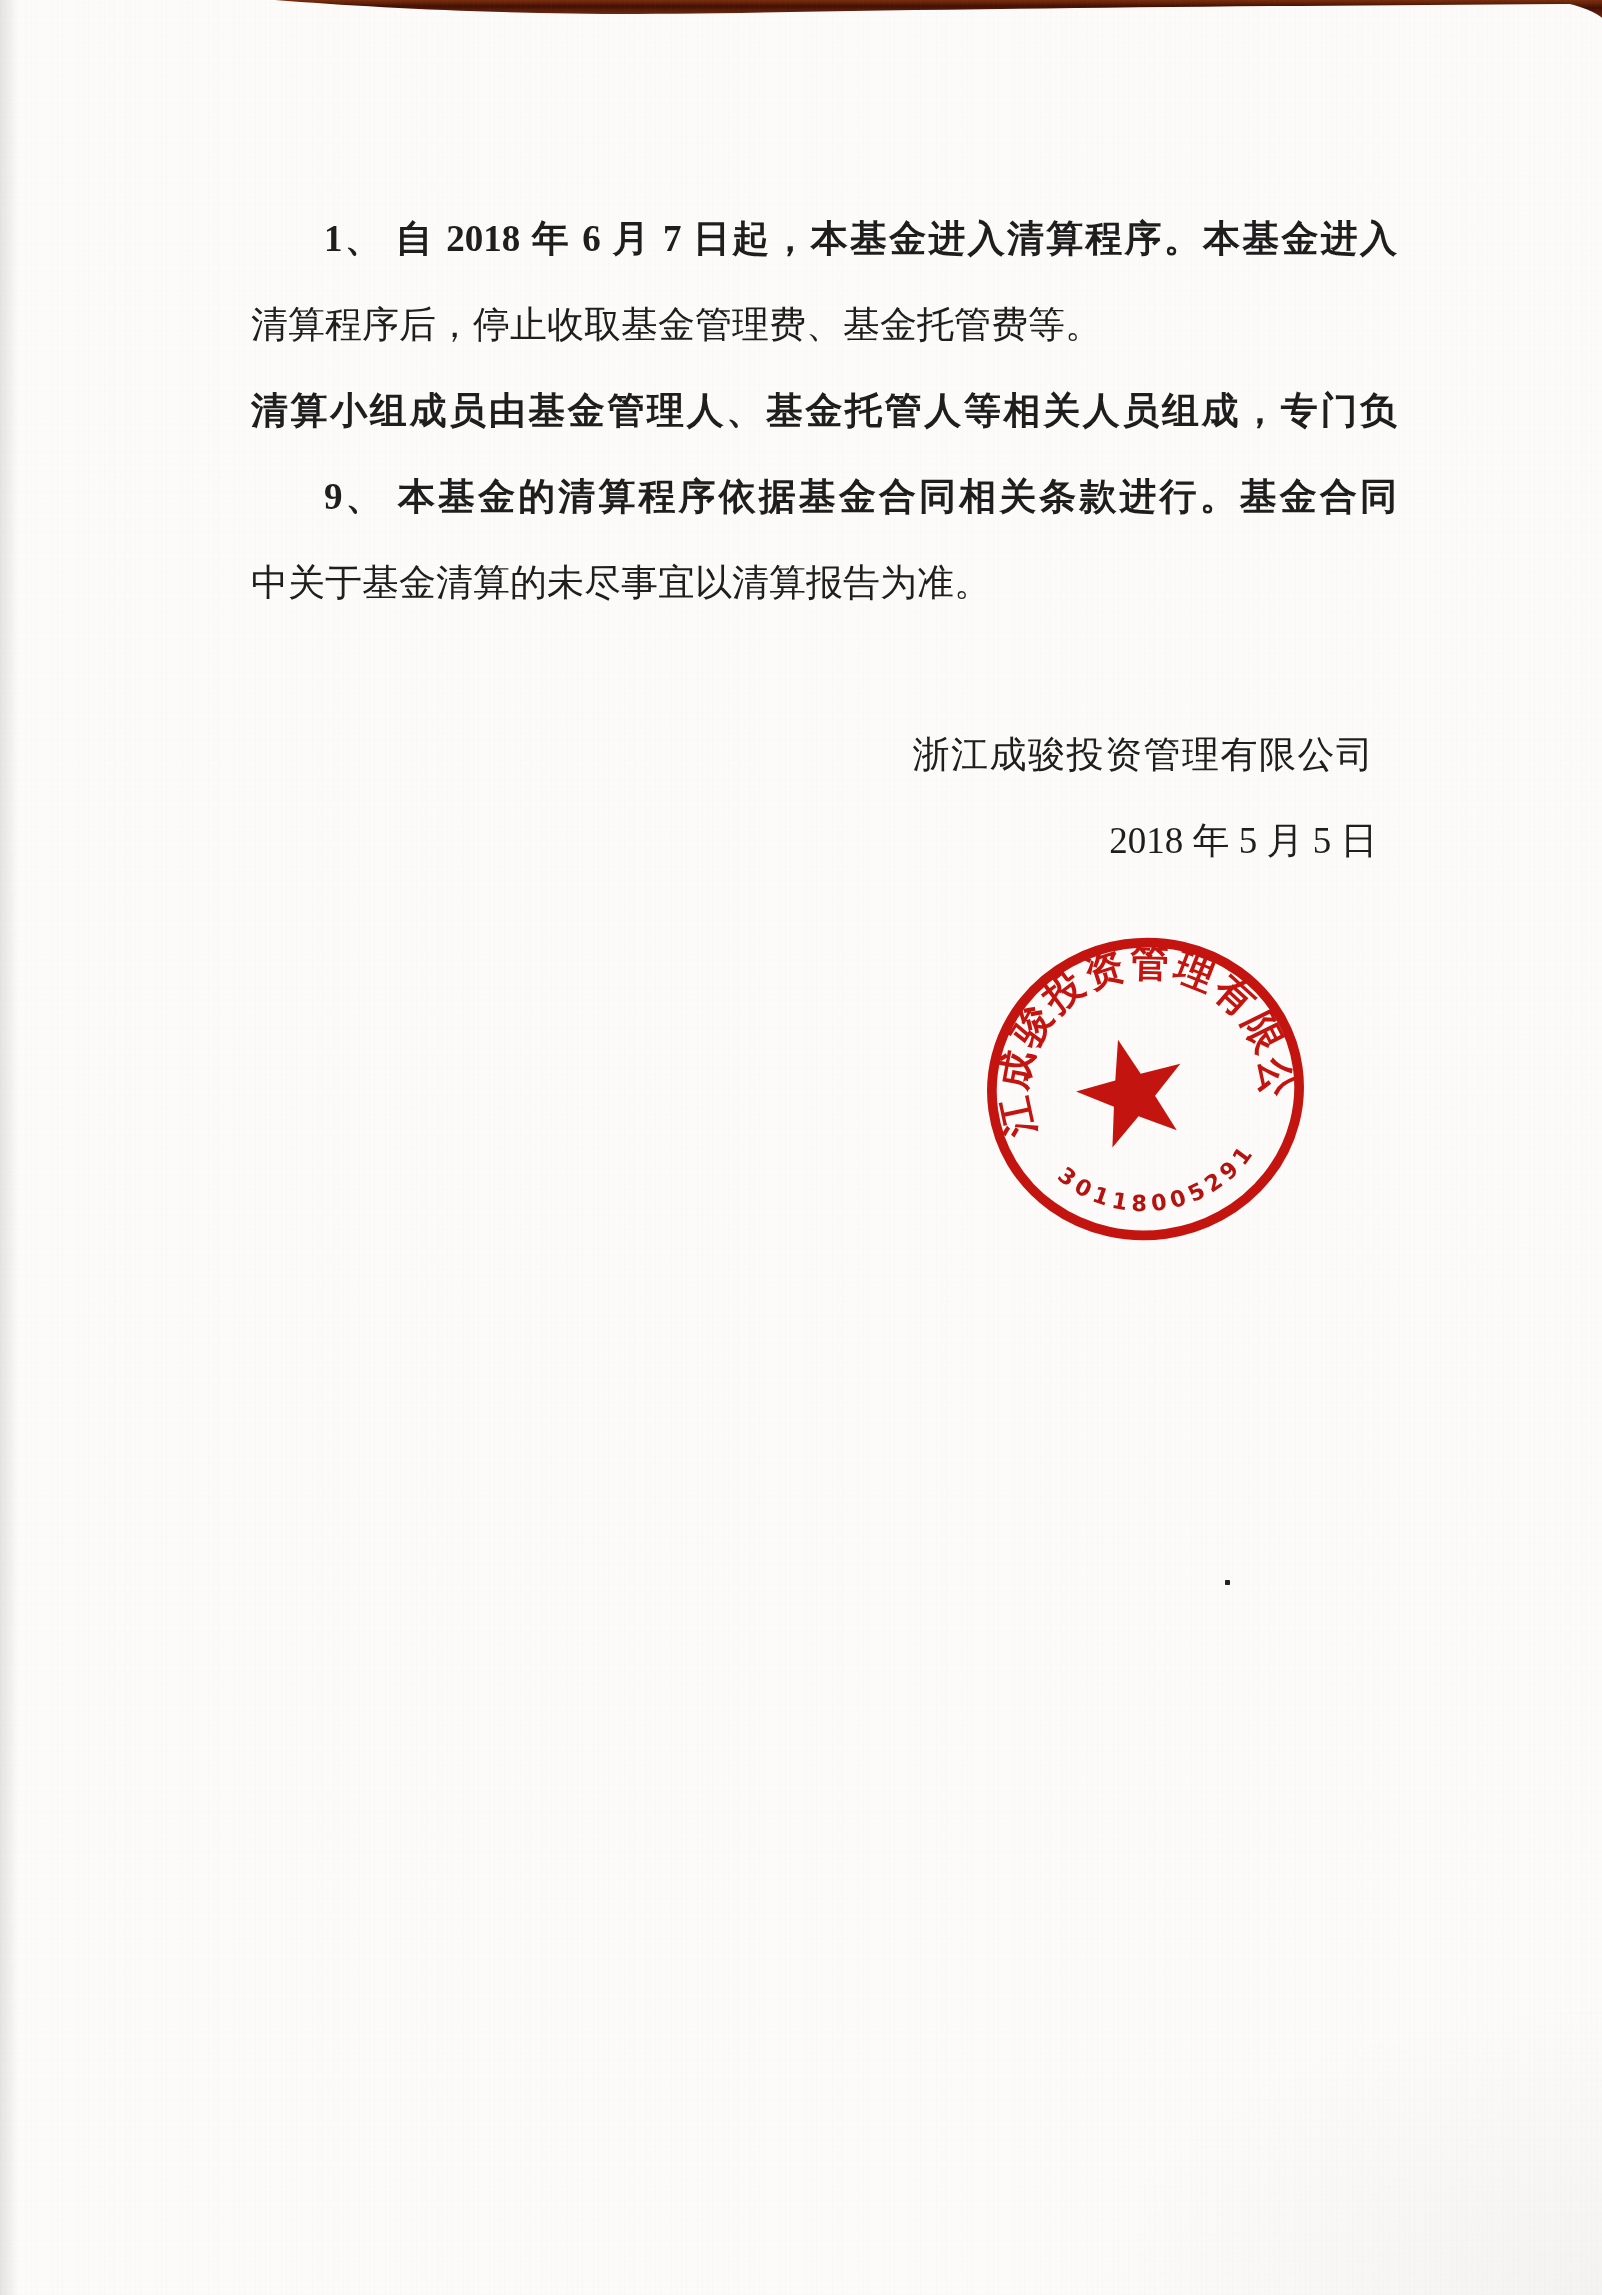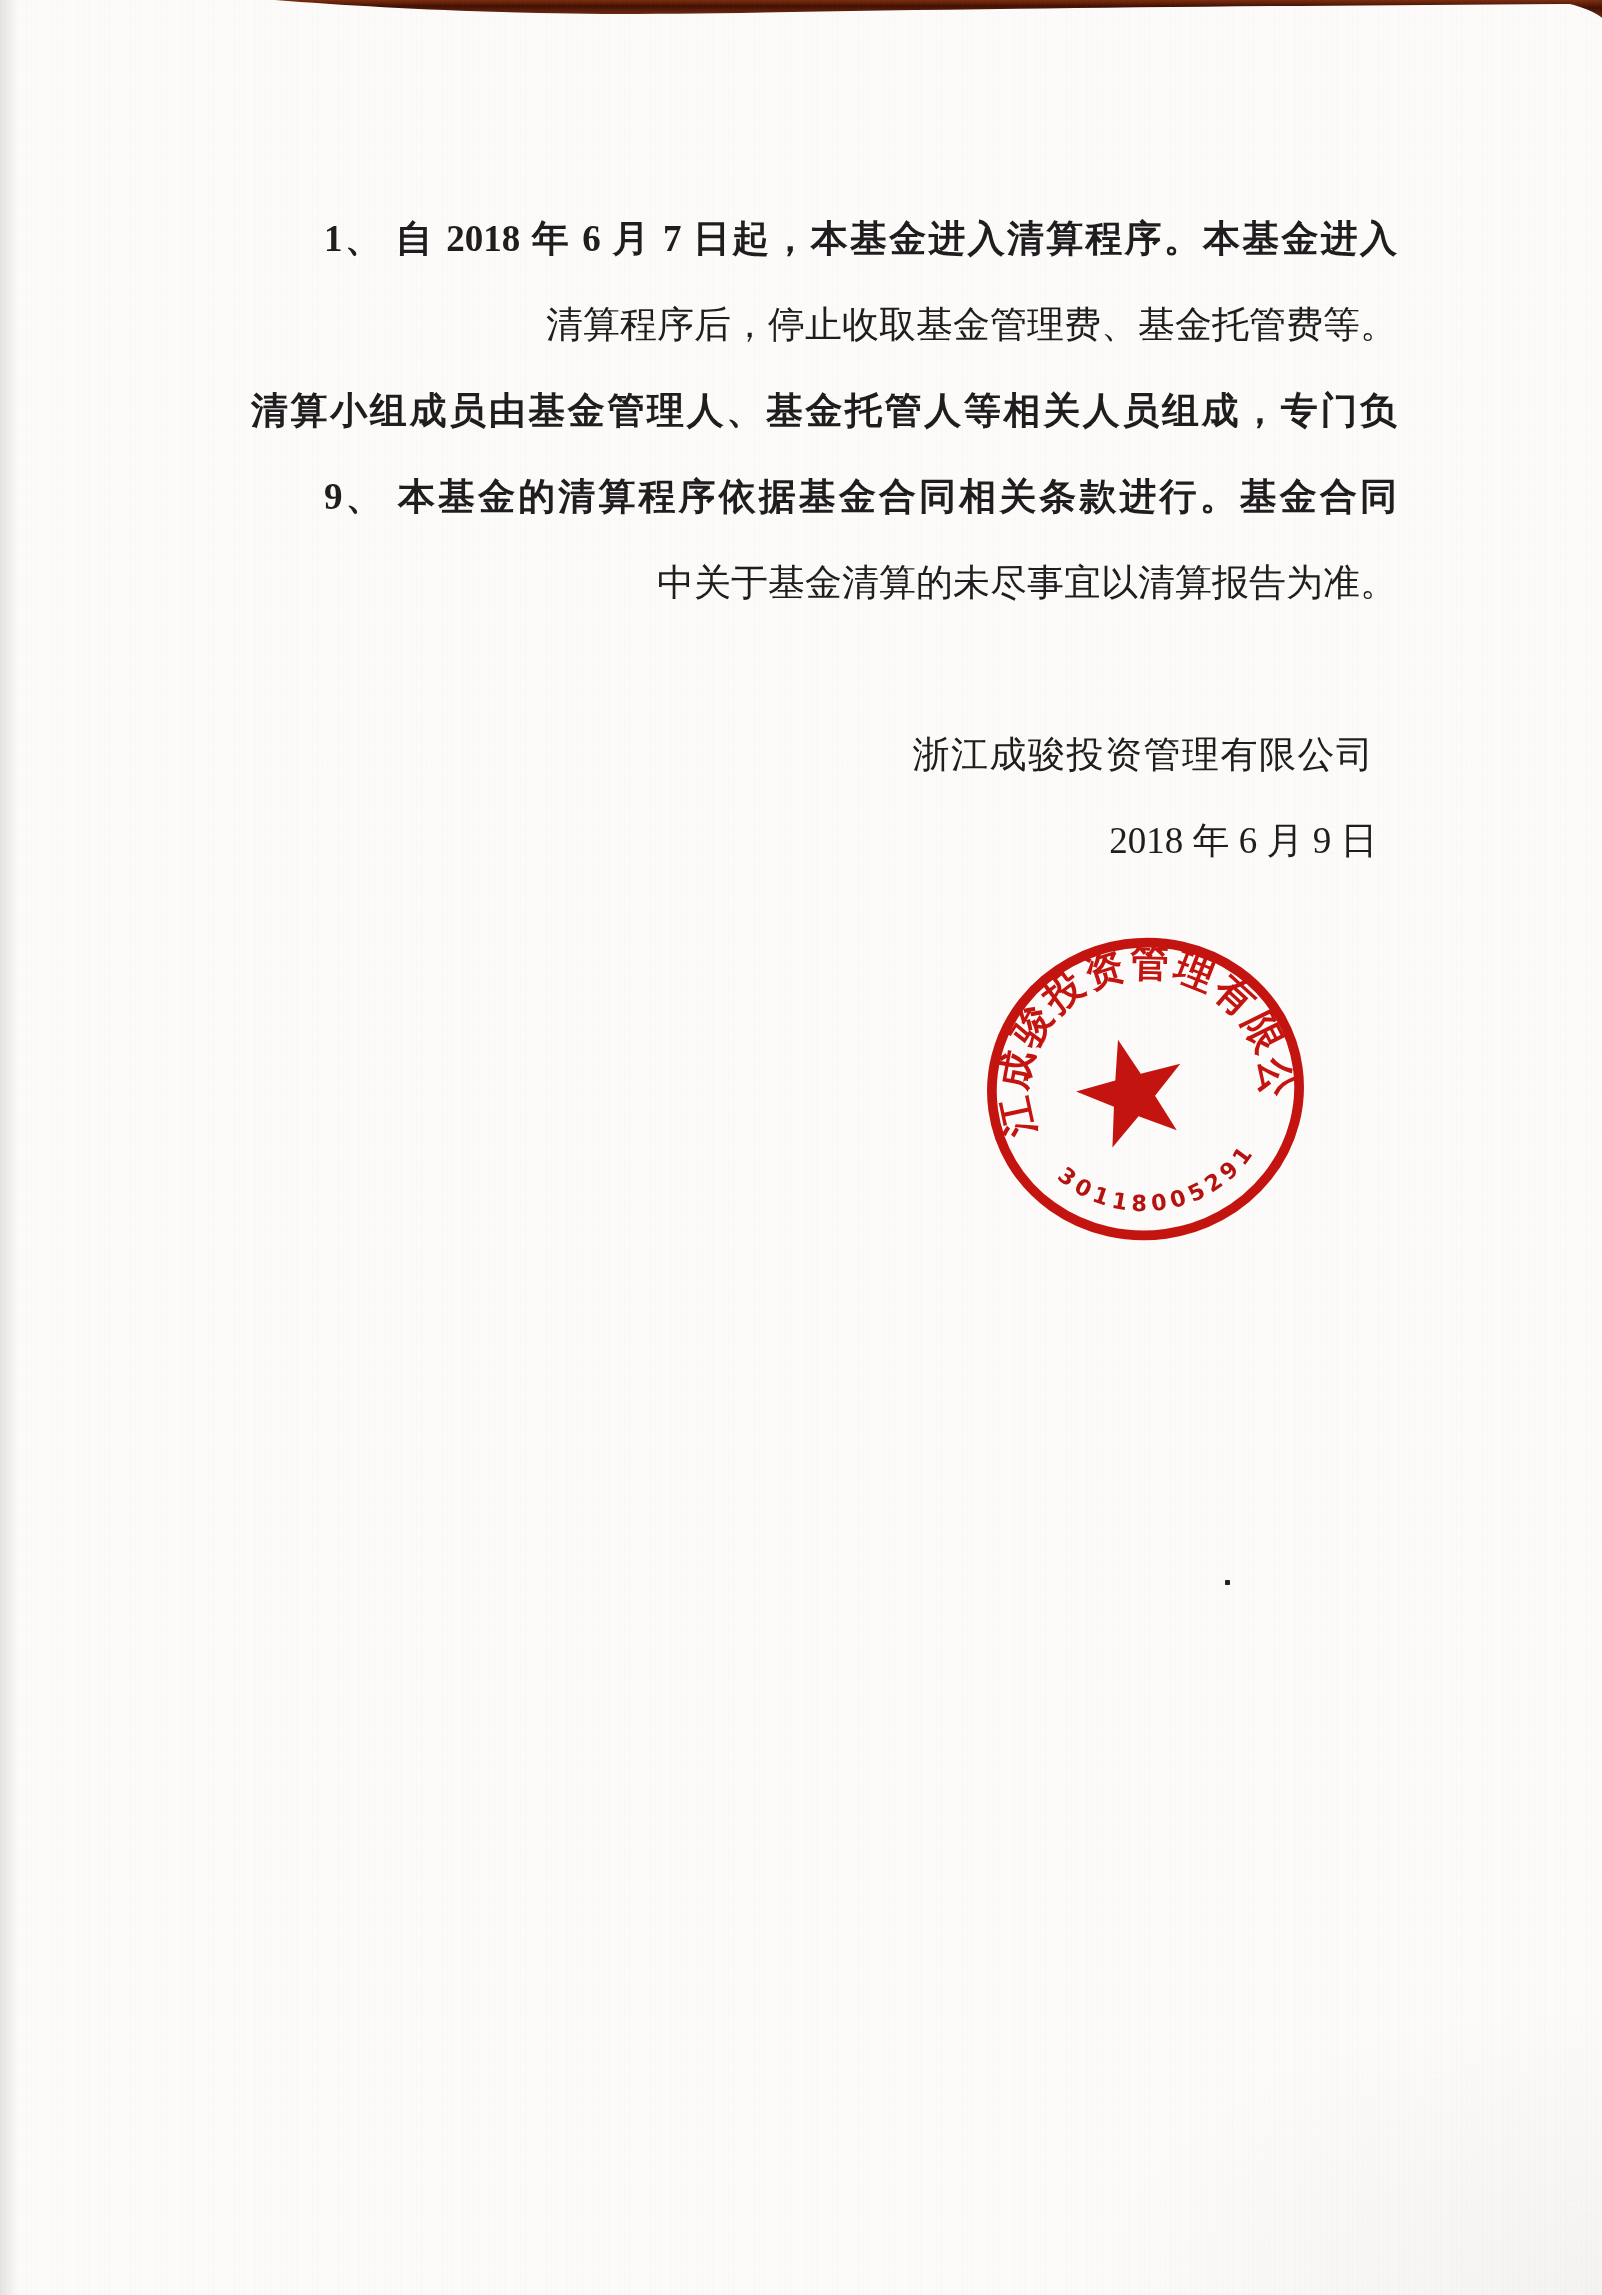--- a/index.html
+++ b/index.html
@@ -24,21 +24,21 @@
   .bottom-right-shade {
     position:absolute; right:0; bottom:0; width:523px; height:299px; pointer-events:none;
     background:radial-gradient(ellipse at 100% 100%, rgba(90,90,110,0.05), rgba(0,0,0,0) 70%);
   }
   .top-band { position:absolute; left:0; top:0; width:1602px; height:34px; }
 
   .content {
     position:absolute; left:251px; top:196px; width:1146px;
     color:#1f1d1d; font-size:37px;
   }
-  .bl { height:86px; line-height:86px;text-align:right; }
+  .bl { height:86px; line-height:86px; }
   .ind { text-indent:73px; }
   .jst { text-align:justify; text-align-last:justify; text-justify:inter-character;font-weight:bold; }
   .spacer { height:86px; }
   .sig-company { text-align:right; padding-right:22.4px; letter-spacing:1.5px; }
   .sig-date { text-align:right; padding-right:19.4px; }
 
   .seal-wrap { position:absolute; left:985px; top:936px; width:321px; height:306px; }
   .seal-wrap svg { display:block; width:321px; height:306px; }
   .seal-arc-text {
     font-family:"Liberation Serif","DejaVu Serif",serif;
@@ -90,17 +90,17 @@
 </div>
 
 <div class="content">
   <div class="bl ind jst">1、 自 2018 年 6 月 7 日起，本基金进入清算程序。本基金进入</div>
   <div class="bl">清算程序后，停止收取基金管理费、基金托管费等。</div>
   <div class="bl jst">清算小组成员由基金管理人、基金托管人等相关人员组成，专门负</div>
   <div class="bl ind jst">9、 本基金的清算程序依据基金合同相关条款进行。基金合同</div>
   <div class="bl">中关于基金清算的未尽事宜以清算报告为准。</div>
   <div class="spacer"></div>
   <div class="bl sig-company">浙江成骏投资管理有限公司</div>
-  <div class="bl sig-date">2018 年 6 月 9 日</div>
+  <div class="bl sig-date">2018 年 5 月 5 日</div>
 </div>
 
 <div class="ink-speck"></div>
 
 
 </body></html>

